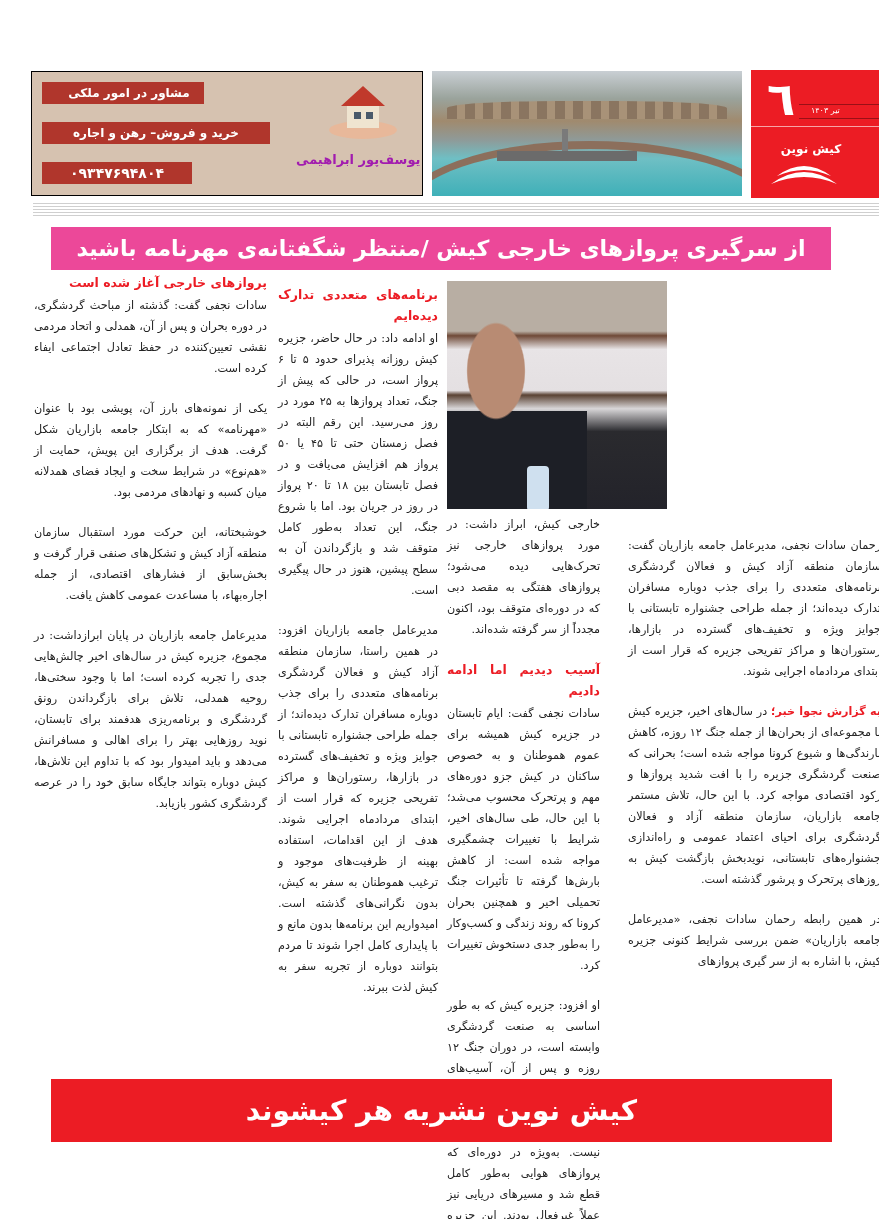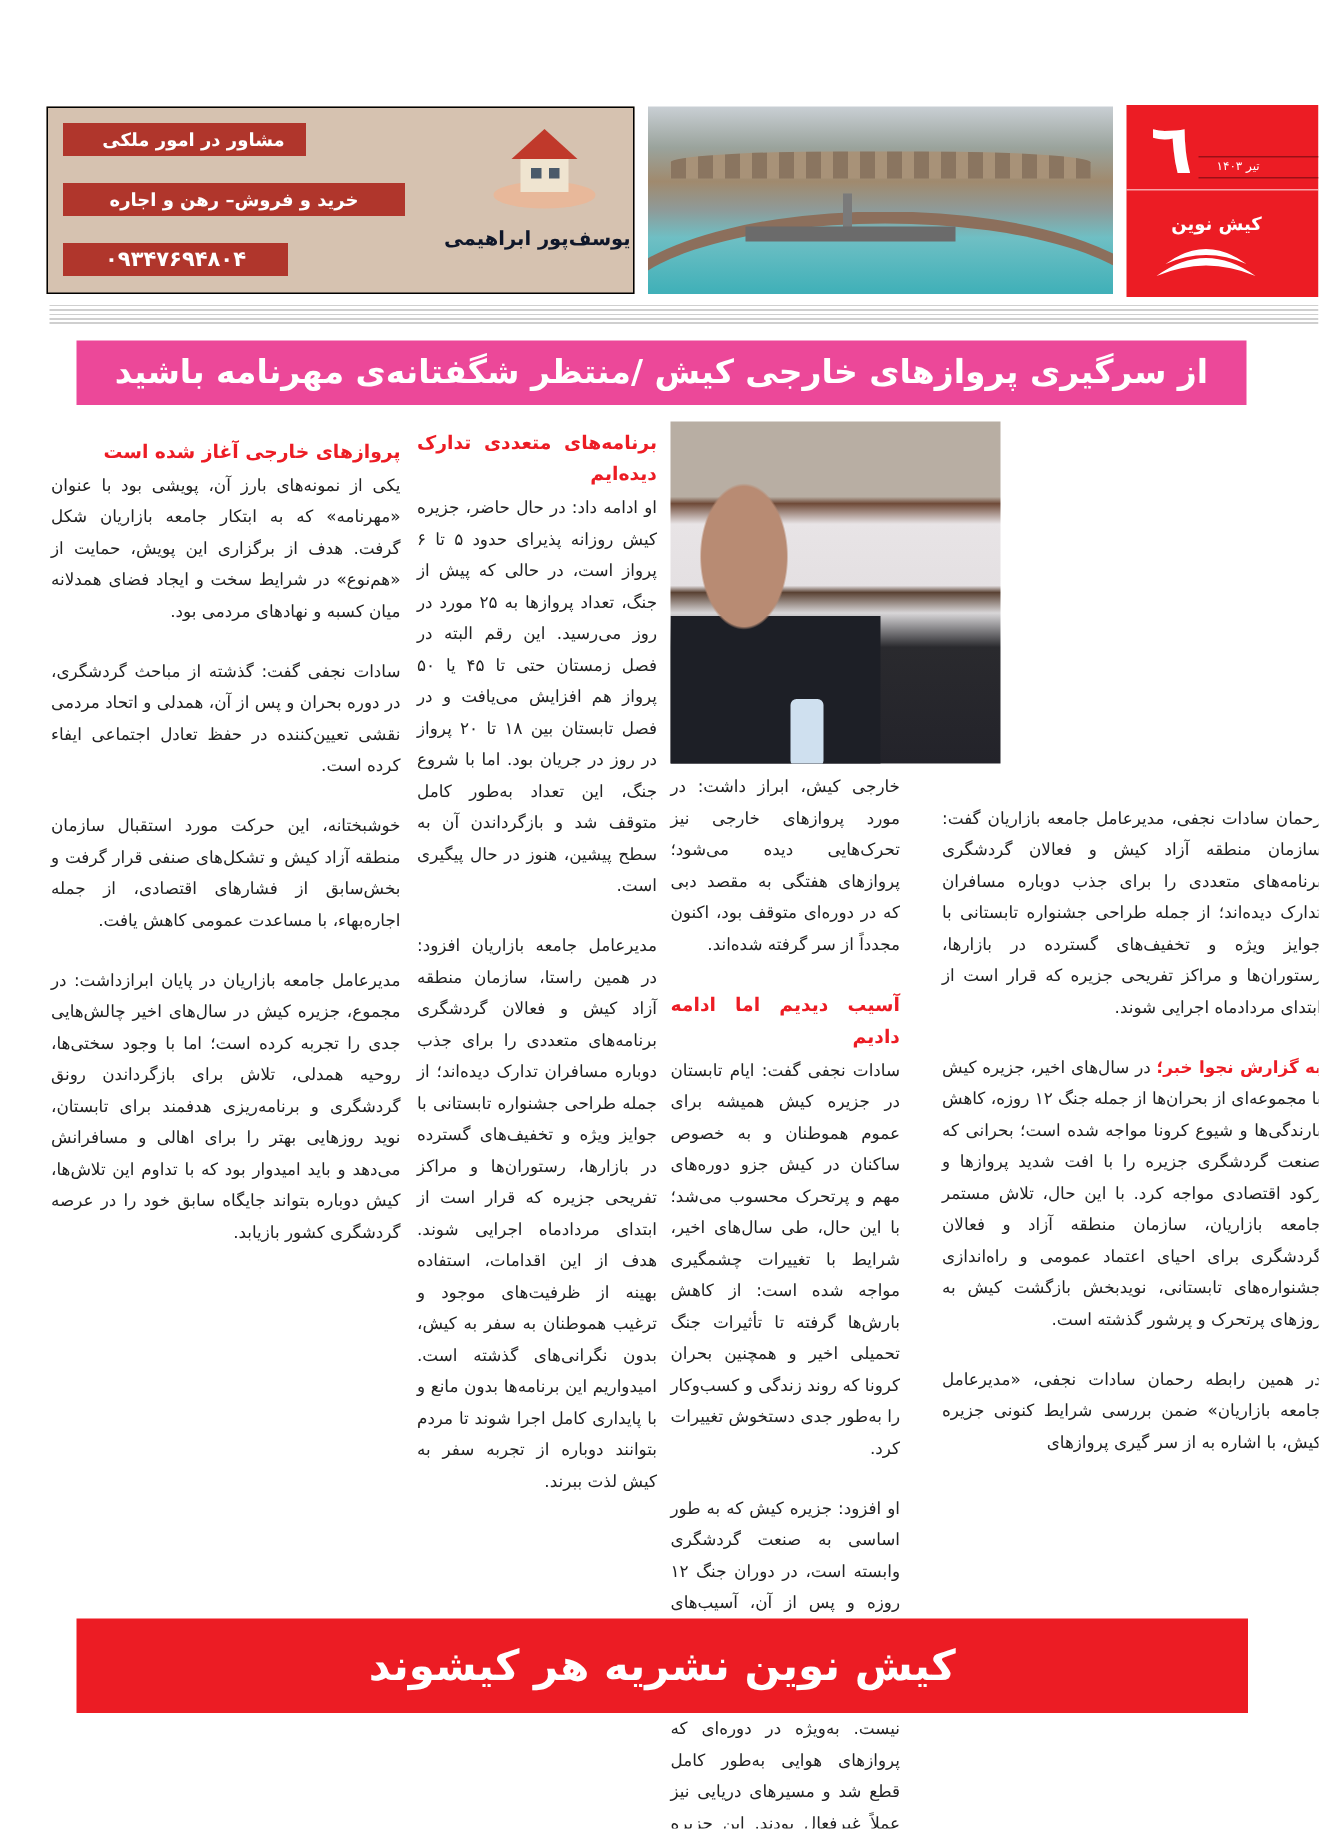--- a/index.html
+++ b/index.html
@@ -13,21 +13,21 @@
   .masthead .divider{position:absolute;left:0;right:0;top:56px;border-top:1px solid #fff;opacity:.6;}
   .masthead .brand{position:absolute;left:20px;top:72px;width:80px;text-align:center;color:#fff;font-weight:bold;font-size:12px;direction:rtl;}
   .masthead .wave{position:absolute;left:18px;top:92px;width:70px;height:26px;}
   .hero{left:432px;top:71px;width:310px;height:125px;background:linear-gradient(180deg,#c9cfd4 0%,#9aa39c 22%,#a08a6e 40%,#8f9a98 55%,#6fbfc4 70%,#3fb0b8 100%);overflow:hidden;}
   .hero .pier{position:absolute;left:65px;top:80px;width:140px;height:10px;background:#6b6b6b;}
   .hero .pier2{position:absolute;left:130px;top:58px;width:6px;height:30px;background:#7a7a7a;}
   .hero .arc{position:absolute;left:-30px;top:70px;width:360px;height:120px;border:8px solid #8c6f5c;border-radius:50%;border-bottom-color:transparent;}
   .hero .roof{position:absolute;left:15px;top:30px;width:280px;height:18px;background:repeating-linear-gradient(90deg,#8a7560 0 10px,#a89278 10px 18px);border-radius:40% 40% 0 0;}
   .ad{left:31px;top:71px;width:392px;height:125px;background:#d6c2b0;border:1px solid #000;box-sizing:border-box;}
   .ad .bar{position:absolute;left:10px;height:22px;background:#b0362c;color:#fff;font-weight:bold;font-size:12px;line-height:22px;direction:rtl;text-align:center;}
-  .ad .name{position:absolute;left:264px;top:80px;color:#0f172a;font-weight:bold;font-size:13px;direction:rtl;}
+  .ad .name{position:absolute;left:264px;top:80px;color:#a21caf;font-weight:bold;font-size:13px;direction:rtl;}
   .ad .house{position:absolute;left:295px;top:8px;width:72px;height:60px;}
   .hatch{left:33px;top:203px;width:846px;height:15px;background:repeating-linear-gradient(180deg,#cfcfcf 0 1px,#ffffff 1px 3px);}
   .title-bar{left:51px;top:227px;width:780px;height:43px;background:#ec4899;color:#fff;font-weight:bold;font-size:22px;line-height:43px;text-align:center;direction:rtl;}
   .photo{left:447px;top:281px;width:220px;height:228px;background:linear-gradient(180deg,#b8aea3 0%,#b8aea3 22%,#6f4a38 24%,#e8e4e6 30%,#e4e0e2 48%,#5a4233 50%,#d8d6d8 56%,#2a2a2e 66%,#23232a 100%);overflow:hidden;}
   .photo .person{position:absolute;left:0;top:40px;width:140px;height:200px;background:radial-gradient(ellipse at 35% 25%,#b88b73 0 22%,transparent 23%),linear-gradient(180deg,transparent 0 45%,#1d1f26 45%);}
   .photo .bottle{position:absolute;left:80px;top:185px;width:22px;height:45px;background:#cfe0ef;border-radius:4px;}
   .col{position:absolute;direction:rtl;text-align:justify;font-size:11.2px;line-height:21px;color:#222;}
   .col p{margin:0 0 19px 0;}
   .kicker{color:#ec1c24;font-weight:bold;}
   .sub{color:#ec1c24;font-weight:bold;font-size:12.5px;margin:0 0 2px 0;}
@@ -90,21 +90,21 @@
   <p><span>سادات نجفی گفت: ایام تابستان در جزیره کیش همیشه برای عموم هموطنان و به خصوص ساکنان در کیش جزو دوره‌های مهم و پرتحرک محسوب می‌شد؛ با این حال، طی سال‌های اخیر، شرایط با تغییرات چشمگیری مواجه شده است: از کاهش بارش‌ها گرفته تا تأثیرات جنگ تحمیلی اخیر و همچنین بحران کرونا که روند زندگی و کسب‌وکار را به‌طور جدی دستخوش تغییرات کرد.</span></p>
   <p><span>او افزود: جزیره کیش که به طور اساسی به صنعت گردشگری وابسته است، در دوران جنگ ۱۲ روزه و پس از آن، آسیب‌های قابل‌توجهی را متحمل شد؛ به طوریکه اگر بگوییم «جنگ زده اصلی» ما هستیم، گزافه‌گویی نیست. به‌ویژه در دوره‌ای که پروازهای هوایی به‌طور کامل قطع شد و مسیرهای دریایی نیز عملاً غیرفعال بودند. این جزیره تجربه‌ای سخت و سنگین</span></p>
 </div>
 
 <div class="col" style="left:278px;top:284px;width:160px;">
   <div class="sub">برنامه‌های متعددی تدارک دیده‌ایم</div>
   <p><span>او ادامه داد: در حال حاضر، جزیره کیش روزانه پذیرای حدود ۵ تا ۶ پرواز است، در حالی که پیش از جنگ، تعداد پروازها به ۲۵ مورد در روز می‌رسید. این رقم البته در فصل زمستان حتی تا ۴۵ یا ۵۰ پرواز هم افزایش می‌یافت و در فصل تابستان بین ۱۸ تا ۲۰ پرواز در روز در جریان بود. اما با شروع جنگ، این تعداد به‌طور کامل متوقف شد و بازگرداندن آن به سطح پیشین، هنوز در حال پیگیری است.</span></p>
   <p><span>مدیرعامل جامعه بازاریان افزود: در همین راستا، سازمان منطقه آزاد کیش و فعالان گردشگری برنامه‌های متعددی را برای جذب دوباره مسافران تدارک دیده‌اند؛ از جمله طراحی جشنواره تابستانی با جوایز ویژه و تخفیف‌های گسترده در بازارها، رستوران‌ها و مراکز تفریحی جزیره که قرار است از ابتدای مردادماه اجرایی شوند. هدف از این اقدامات، استفاده بهینه از ظرفیت‌های موجود و ترغیب هموطنان به سفر به کیش، بدون نگرانی‌های گذشته است. امیدواریم این برنامه‌ها بدون مانع و با پایداری کامل اجرا شوند تا مردم بتوانند دوباره از تجربه سفر به کیش لذت ببرند.</span></p>
 </div>
 
-<div class="col" style="left:34px;top:290px;width:233px;">
+<div class="col" style="left:34px;top:272px;width:233px;">
   <div class="sub">پروازهای خارجی آغاز شده است</div>
+  <p><span>سادات نجفی گفت: گذشته از مباحث گردشگری، در دوره بحران و پس از آن، همدلی و اتحاد مردمی نقشی تعیین‌کننده در حفظ تعادل اجتماعی ایفاء کرده است.</span></p>
   <p><span>یکی از نمونه‌های بارز آن، پویشی بود با عنوان «مهرنامه» که به ابتکار جامعه بازاریان شکل گرفت. هدف از برگزاری این پویش، حمایت از «هم‌نوع» در شرایط سخت و ایجاد فضای همدلانه میان کسبه و نهادهای مردمی بود.</span></p>
-  <p><span>سادات نجفی گفت: گذشته از مباحث گردشگری، در دوره بحران و پس از آن، همدلی و اتحاد مردمی نقشی تعیین‌کننده در حفظ تعادل اجتماعی ایفاء کرده است.</span></p>
   <p><span>خوشبختانه، این حرکت مورد استقبال سازمان منطقه آزاد کیش و تشکل‌های صنفی قرار گرفت و بخش‌سابق از فشارهای اقتصادی، از جمله اجاره‌بهاء، با مساعدت عمومی کاهش یافت.</span></p>
   <p><span>مدیرعامل جامعه بازاریان در پایان ابرازداشت: در مجموع، جزیره کیش در سال‌های اخیر چالش‌هایی جدی را تجربه کرده است؛ اما با وجود سختی‌ها، روحیه همدلی، تلاش برای بازگرداندن رونق گردشگری و برنامه‌ریزی هدفمند برای تابستان، نوید روزهایی بهتر را برای اهالی و مسافرانش می‌دهد و باید امیدوار بود که با تداوم این تلاش‌ها، کیش دوباره بتواند جایگاه سابق خود را در عرصه گردشگری کشور بازیابد.</span></p>
 </div>
 
 <div class="abs footer-bar">کیش نوین نشریه هر کیشوند</div>
 
 </body></html>

